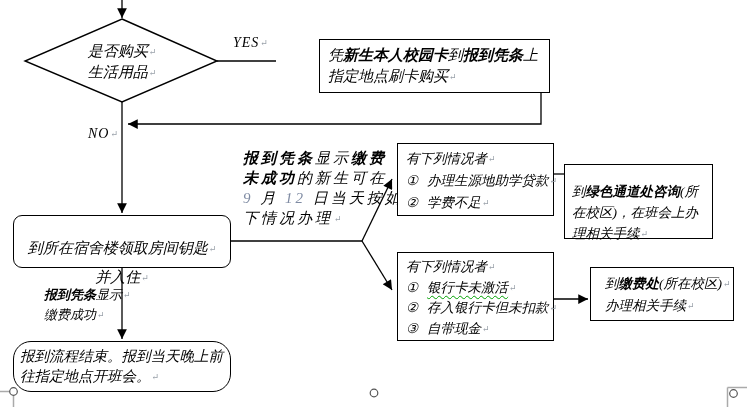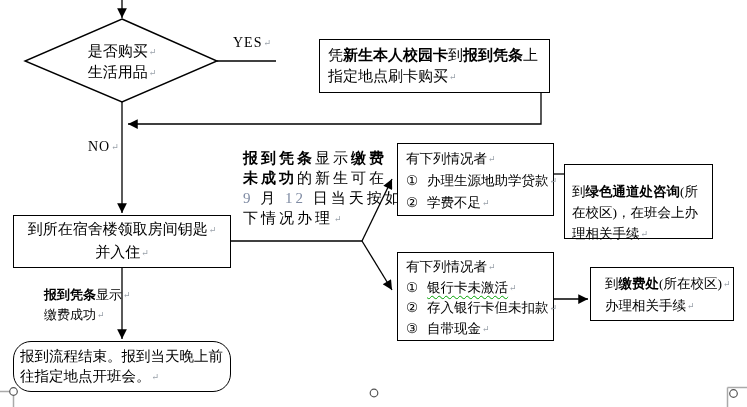--- a/index.html
+++ b/index.html
@@ -1,18 +1,18 @@
 <!DOCTYPE html>
 <html><head>
 <meta charset="utf-8">
 <style>
   html,body{margin:0;padding:0;background:#ffffff;}
   .stage{
     position:relative;width:747px;height:407px;background:#ffffff;overflow:hidden;
-    font-family:"Liberation Serif","DejaVu Serif",serif;color:#000;
+    font-family:"Liberation Serif","DejaVu Serif",serif;color:#000;font-style:italic;
   }
   .stage svg{position:absolute;left:0;top:0;}
   .abs{position:absolute;}
   .box{
     position:absolute;border:1.5px solid #000;background:#fff;box-sizing:border-box;
   }
   .t{white-space:nowrap;}
   b,.b{font-weight:bold;}
   .rmark{color:#9aa1aa;font-size:9px;vertical-align:1px;margin-left:1px;}
   .num-gray{color:#7f8ba3;}
@@ -68,30 +68,30 @@
     <circle cx="374" cy="393" r="3.8" fill="#ffffff" stroke="#555" stroke-width="1.2"></circle>
     <circle cx="733.5" cy="393.5" r="3.8" fill="#ffffff" stroke="#555" stroke-width="1.2"></circle>
   </svg>
 
   <div class="abs center" style="left:25px;top:41px;width:194px;font-size:15px;line-height:20px;">
     <div class="t"><span>是否购买</span><span class="rmark">↵</span></div>
     <div class="t"><span>生活用品</span><span class="rmark">↵</span></div>
   </div>
 
   <div class="abs branch-label t" style="left:233px;top:35px;"><span>YES</span><span class="rmark">↵</span></div>
-  <div class="abs branch-label t" style="left:88px;top:139px;"><span>NO</span><span class="rmark">↵</span></div>
+  <div class="abs branch-label t" style="left:88px;top:126px;"><span>NO</span><span class="rmark">↵</span></div>
 
   <div class="box" style="left:276px;top:39px;width:231px;height:54px;padding:5px 8px;font-size:15px;line-height:21px;margin-left:43px;">
     <div class="t">
       <span>凭</span><b>新生本人校园卡</b><span>到</span><b>报到凭条</b><span>上</span>
     </div>
     <div class="t"><span>指定地点刷卡购买</span><span class="rmark">↵</span></div>
   </div>
 
-  <div class="box center" style="left:13px;top:215px;width:218px;height:53px;padding-top:2px;font-size:15px;line-height:22px;">
+  <div class="box center" style="left:13px;top:215px;width:218px;height:53px;padding-top:18px;font-size:15px;line-height:28px;border-radius:9px;">
     <div class="t"><span>到所在宿舍楼领取房间钥匙</span><span class="rmark">↵</span></div>
     <div class="t"><span>并入住</span><span class="rmark">↵</span></div>
   </div>
 
   <div class="abs" style="left:243px;top:148px;font-size:15px;line-height:20px;letter-spacing:3px;">
     <div class="t"><b>报到凭条</b><span>显示</span><b>缴费</b></div>
     <div class="t"><b>未成功</b><span>的新生可在</span></div>
     <div class="t"><span class="num-gray">9</span><span> 月 </span><span class="num-gray">12</span><span> 日当天按如</span></div>
     <div class="t"><span>下情况办理</span><span class="rmark">↵</span></div>
   </div>

